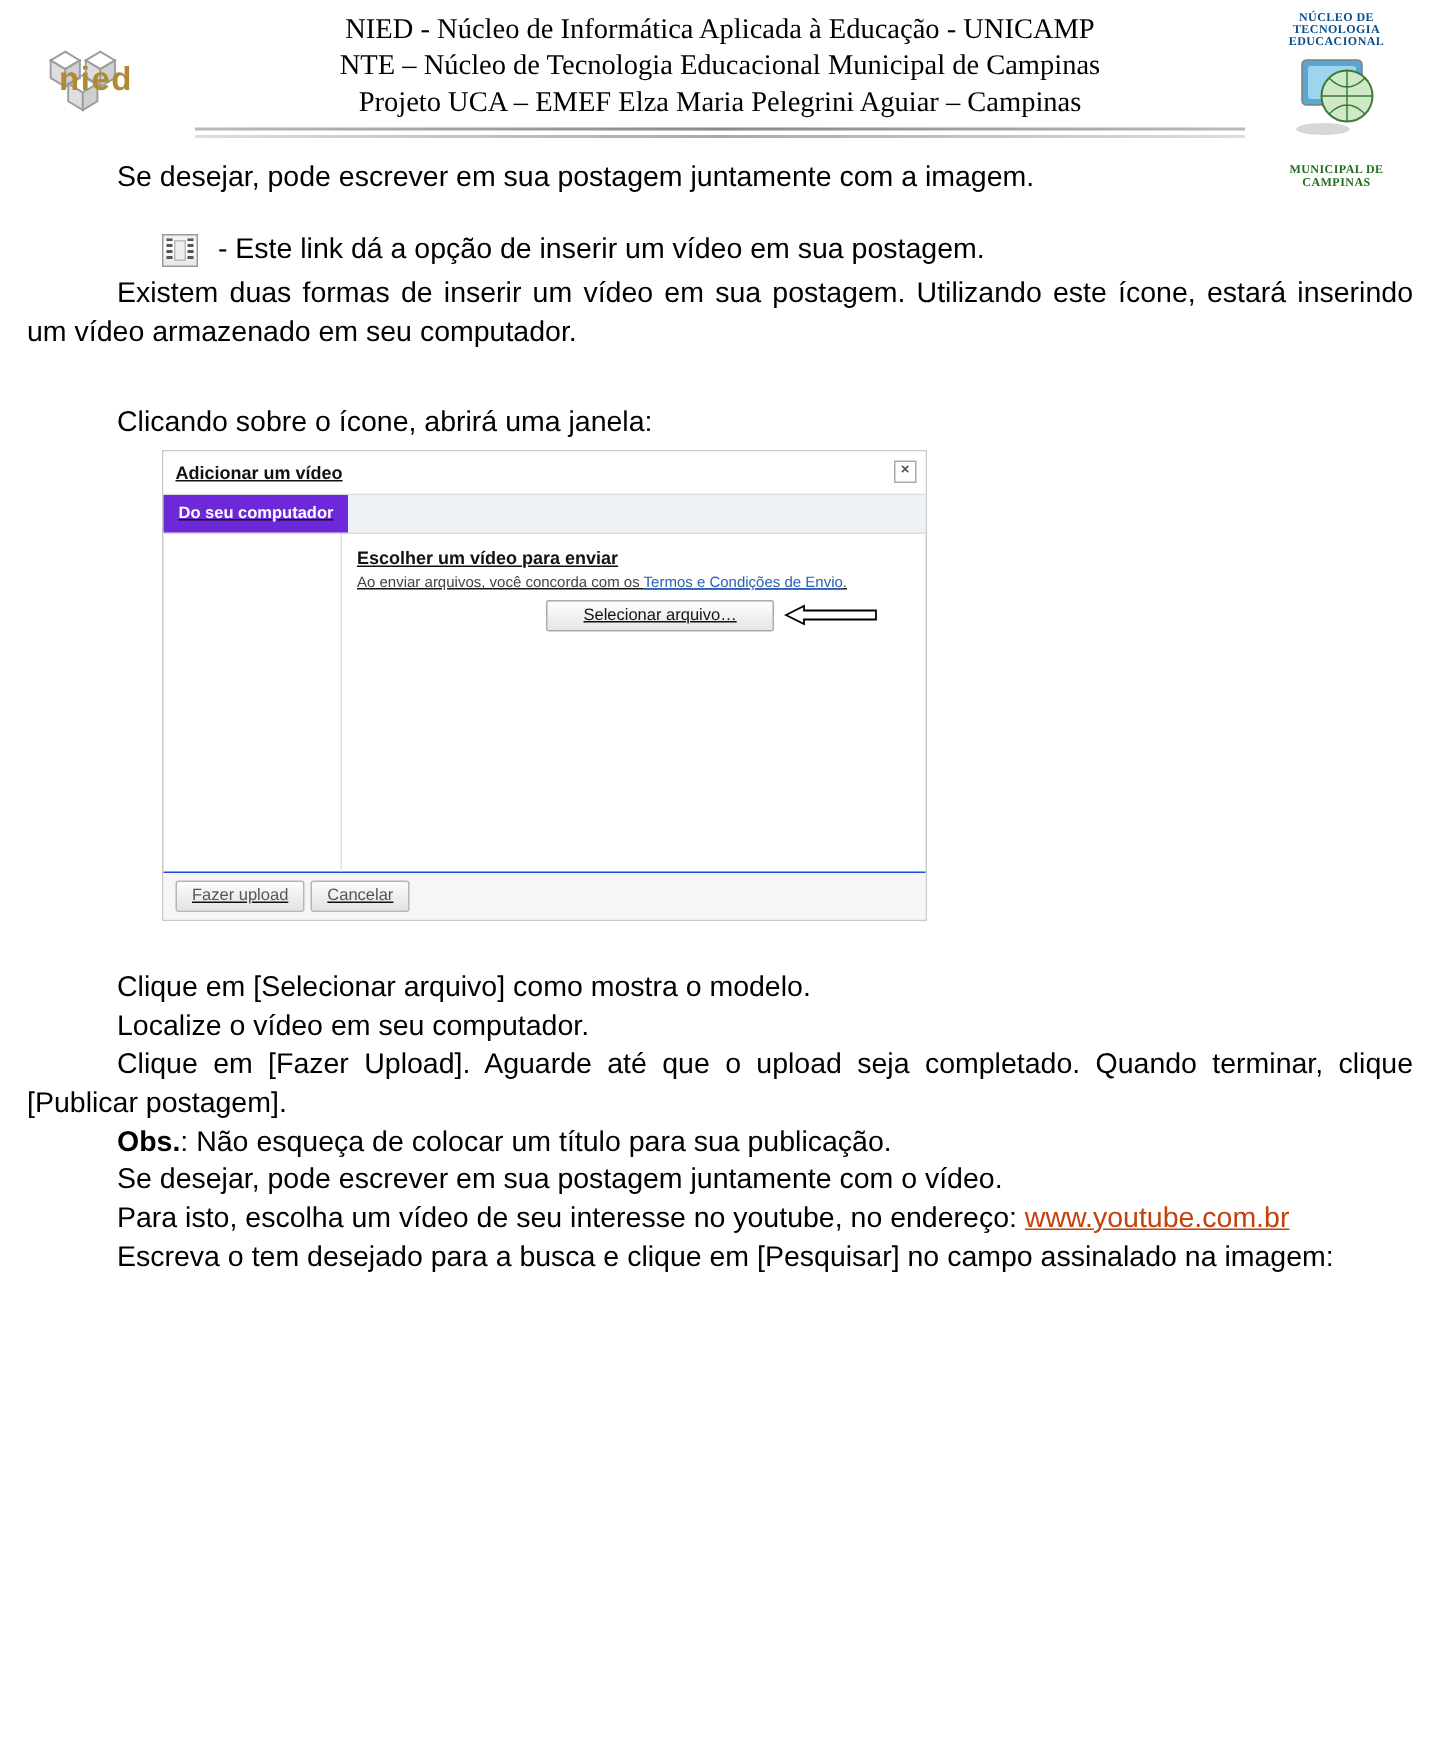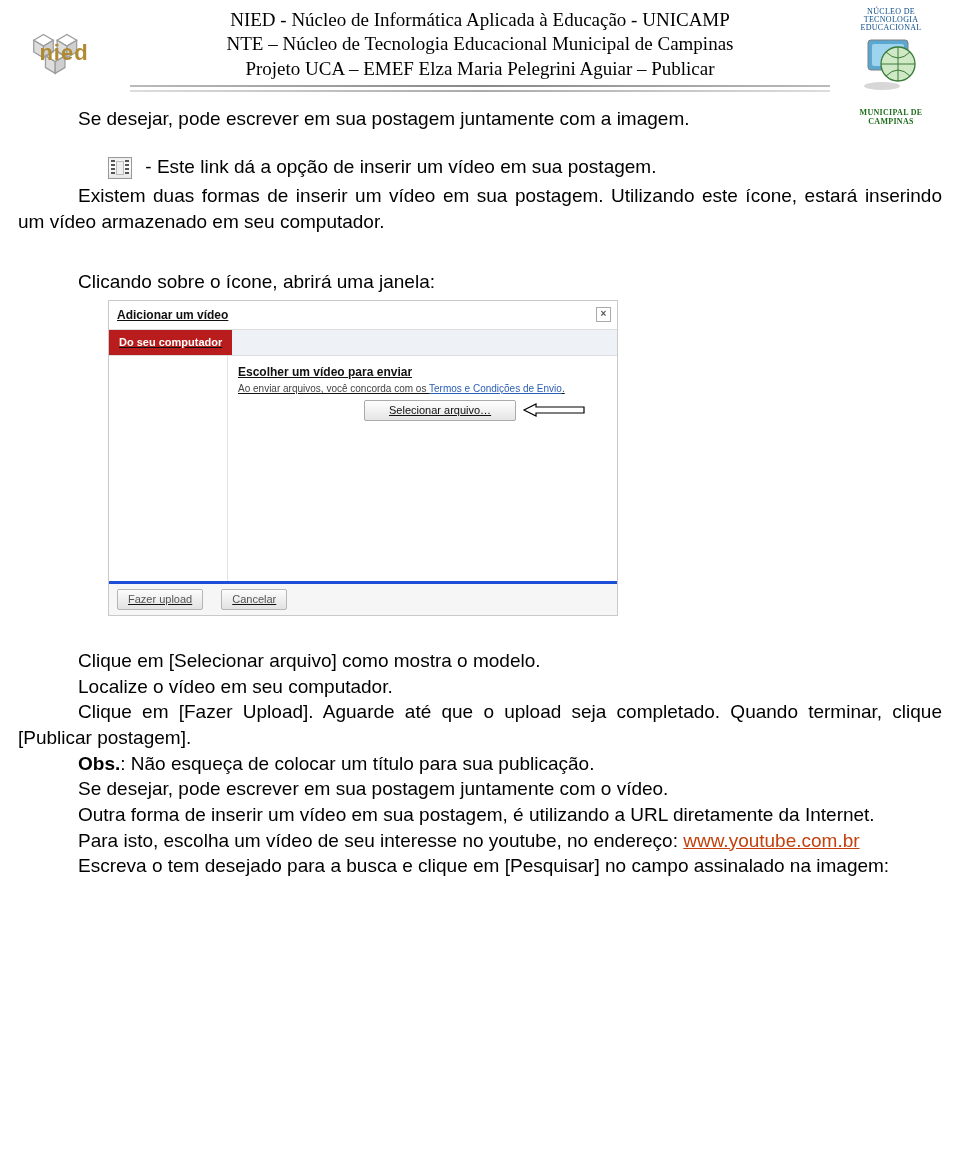--- a/index.html
+++ b/index.html
@@ -67,21 +67,21 @@
     margin-top: 3px;
   }
   .logo-right {
     right: 6px;
     width: 90px;
     text-align: center;
   }
   .logo-right .nte-title {
     font-family: "Times New Roman", serif;
     font-size: 8px;
-    font-weight: normal;
+    font-weight: bold;
     color: #0a4d8b;
     line-height: 1;
     letter-spacing: 0.3px;
   }
   .logo-right svg { display: block; margin: 2px auto 0 auto; }
   .logo-right .nte-city {
     font-family: "Times New Roman", serif;
     font-size: 8px;
     font-weight: bold;
     color: #1f6e1d;
@@ -169,21 +169,21 @@
     border-top: 1px solid #ddd;
     border-bottom: 1px solid #ddd;
   }
   .dlg-tab {
     padding: 5px 10px;
     font-size: 11px;
     color: #333;
     cursor: pointer;
   }
   .dlg-tab.active {
-    background: #b91c1c;
+    background: #6d28d9;
     color: #fff;
     font-weight: bold;
   }
   .dlg-body {
     display: flex;
     min-height: 225px;
   }
   .dlg-left {
     width: 118px;
     border-right: 1px solid #e2e2e2;
@@ -220,25 +220,25 @@
     cursor: pointer;
     border-radius: 2px;
   }
   .arrow-left {
     margin-left: 6px;
     display: inline-flex;
     align-items: center;
   }
   .arrow-left svg { display: block; }
   .dlg-footer {
-    border-top: 3px solid #1d4ed8;
+    border-top: 1px solid #1d4ed8;
     background: #f6f6f6;
     padding: 5px 8px;
     display: flex;
-    gap: 18px;
+    gap: 4px;
   }
   .dlg-footer .btn {
     padding: 2px 10px;
     font-size: 11px;
     border: 1px solid #b6b6b6;
     background: linear-gradient(#fcfcfc, #e2e2e2);
     border-radius: 2px;
     color: #555;
     cursor: pointer;
   }
@@ -279,21 +279,21 @@
       <circle cx="36" cy="30" r="17" fill="#cfe9c6" stroke="#3a7a38" stroke-width="1.3"></circle>
       <path d="M19 30 h34 M36 13 v34 M24 18 q12 12 24 0 M24 42 q12 -12 24 0" fill="none" stroke="#3a7a38" stroke-width="1"></path>
       <ellipse cx="20" cy="52" rx="18" ry="4" fill="#d7d7d7"></ellipse>
     </svg>
     <div class="nte-city">MUNICIPAL DE CAMPINAS</div>
   </div>
 
   <div class="header-lines">
     <div class="hline">NIED - Núcleo de Informática Aplicada à Educação - UNICAMP</div>
     <div class="hline">NTE – Núcleo de Tecnologia Educacional Municipal de Campinas</div>
-    <div class="hline">Projeto UCA – EMEF Elza Maria Pelegrini Aguiar – Publicar</div>
+    <div class="hline">Projeto UCA – EMEF Elza Maria Pelegrini Aguiar – Campinas</div>
   </div>
   <div class="underlines">
     <div class="ul1"></div>
     <div class="ul2"></div>
   </div>
 </div>
 
 <div class="content">
 
   <p class="para indent">Se desejar, pode escrever em sua postagem juntamente com a imagem.</p>
@@ -346,21 +346,20 @@
 
   <p class="para indent">Clique em [Selecionar arquivo] como mostra o modelo.</p>
   <p class="para indent">Localize o vídeo em seu computador.</p>
   <p class="para indent">Clique em [Fazer Upload]. Aguarde até que o upload seja completado. Quando terminar, clique [Publicar postagem].</p>
 
   <p class="para indent">
     <span class="bold-label">Obs.</span><span>: Não esqueça de colocar um título para sua publicação.</span>
   </p>
 
   <p class="para indent">Se desejar, pode escrever em sua postagem juntamente com o vídeo.</p>
-  <p class="para indent">Outra forma de inserir um vídeo em sua postagem, é utilizando a URL diretamente da Internet.</p>
 
   <p class="para indent">
     <span>Para isto, escolha um vídeo de seu interesse no youtube, no endereço:</span>
     <a class="ext-link" href="#">www.youtube.com.br</a>
   </p>
 
   <p class="para indent">Escreva o tem desejado para a busca e clique em [Pesquisar] no campo assinalado na imagem:</p>
 
 </div>
 

